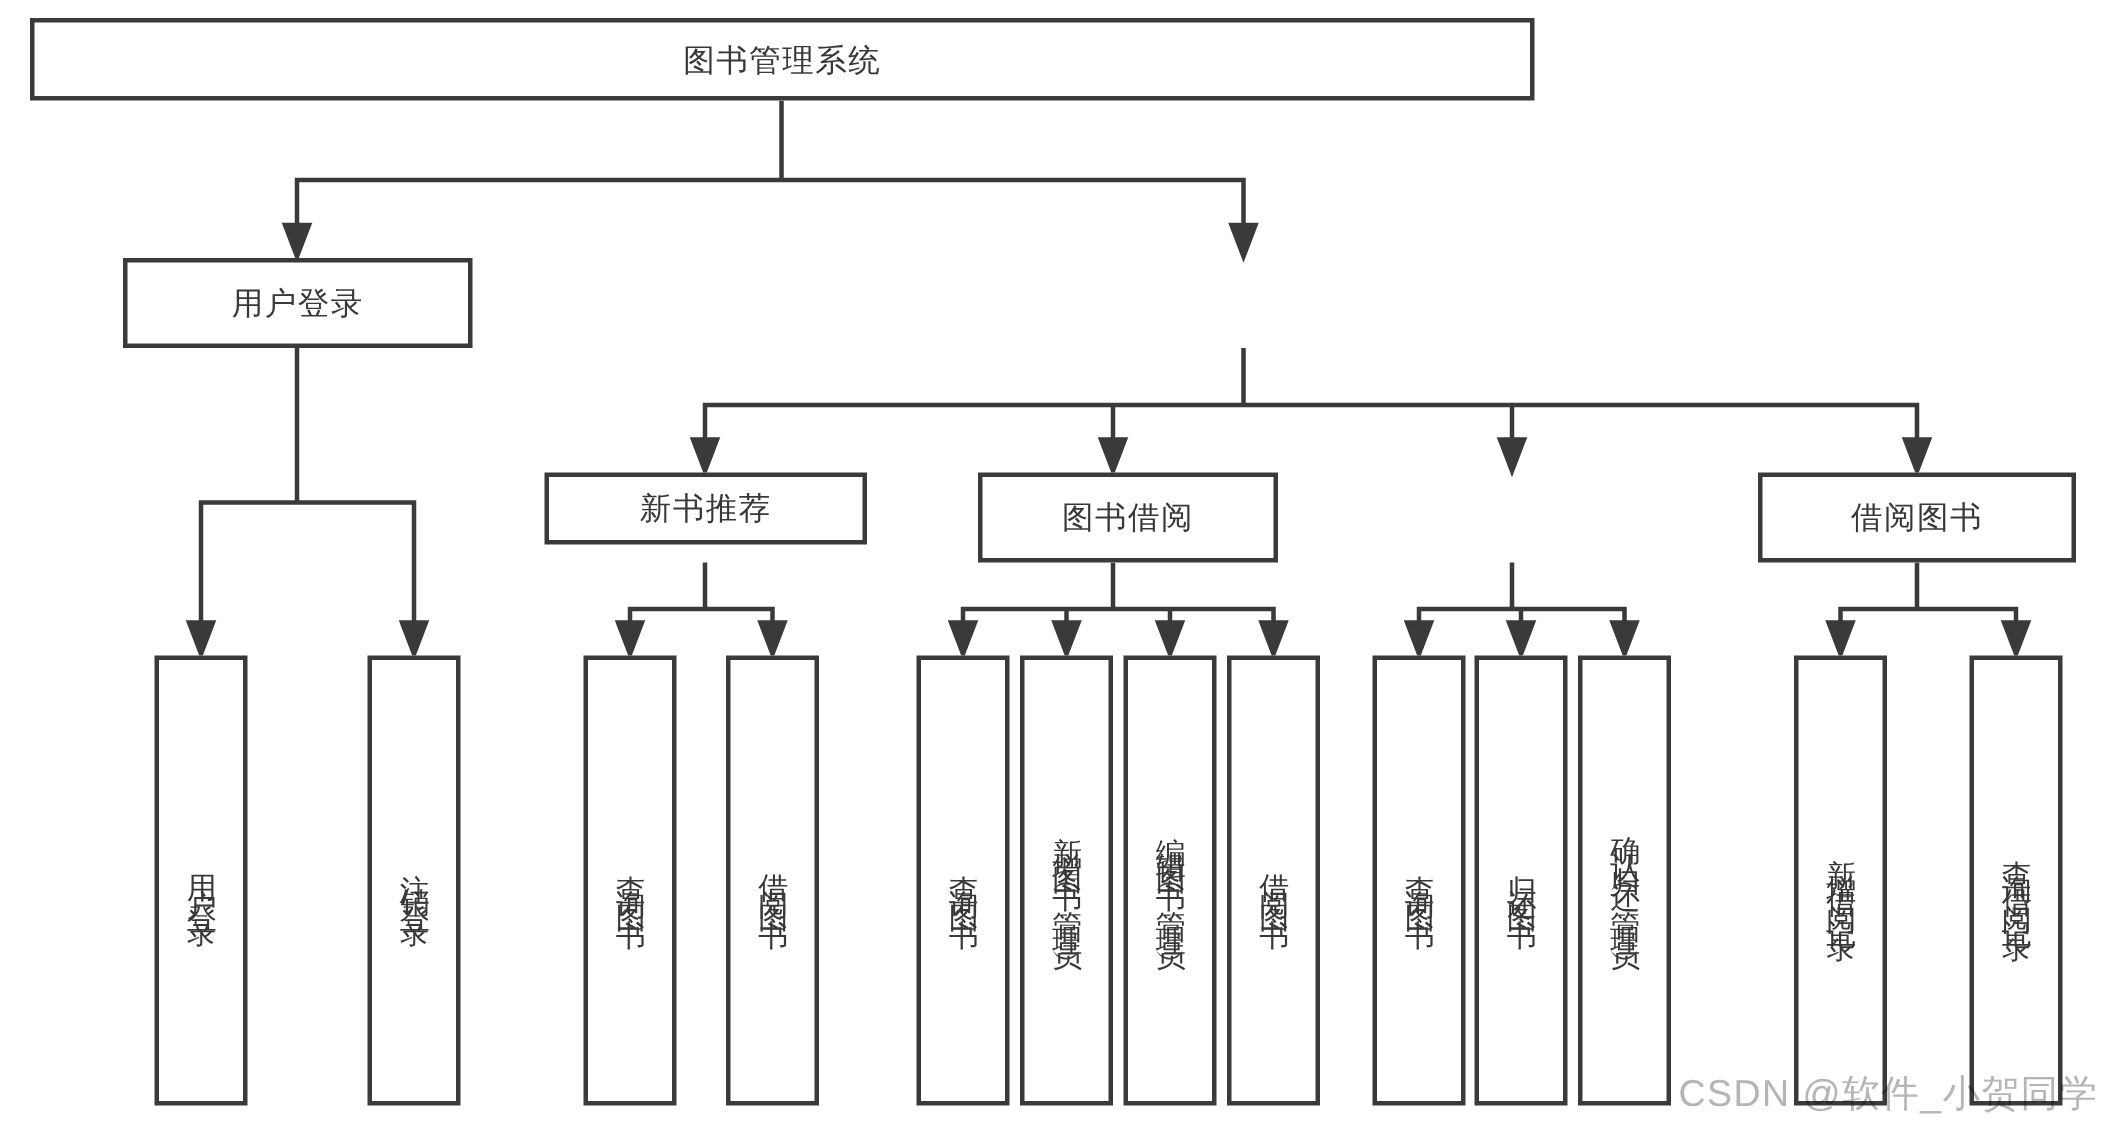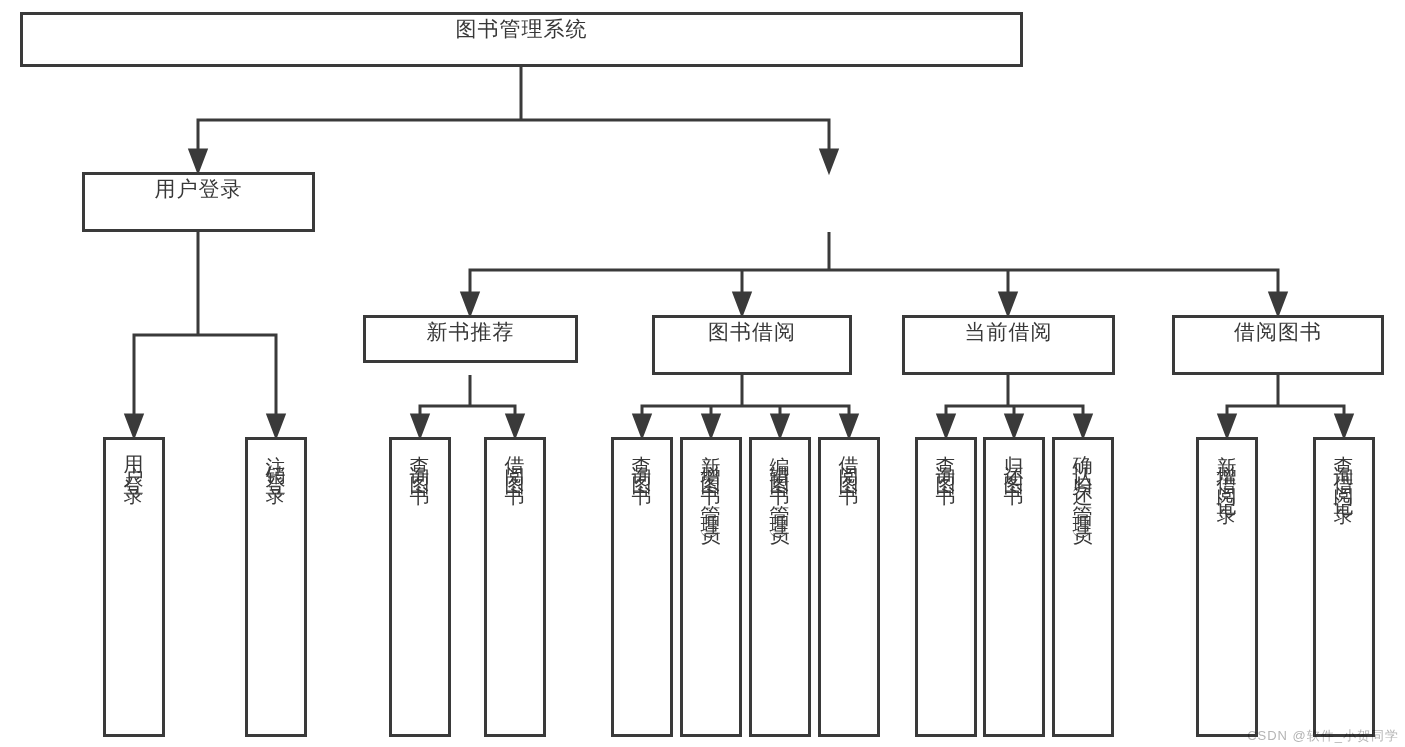--- a/index.html
+++ b/index.html
@@ -21,21 +21,21 @@
     width: 1405px;
     height: 747px;
     z-index: 1;
   }
   .box {
     position: absolute;
     box-sizing: border-box;
     background: #ffffff;
     border: 3px solid #3a3a3a;
     display: flex;
-    align-items: flex-start;
+    align-items: center;
     justify-content: center;
     z-index: 2;
   }
   .box .lbl {
     font-size: 21px;
     color: #383838;
     letter-spacing: 1px;
     white-space: nowrap;
   }
   .box.v .lbl {
@@ -43,21 +43,21 @@
     text-orientation: mixed;
     font-size: 20px;
     letter-spacing: 10px;
     line-height: 1;
     white-space: nowrap;
   }
   .watermark {
     position: absolute;
     right: 6px;
     bottom: 2px;
-    font-size: 13px;
+    font-size: 25px;
     color: #b5b5b5;
     letter-spacing: 1px;
     z-index: 5;
     mix-blend-mode: multiply;
     pointer-events: none;
     margin-top: 28px;
   }
 </style>
 </head>
 <body>
@@ -123,23 +123,20 @@
   <div class="box" style="left:82px;top:172px;width:233px;height:60px">
     <span class="lbl">用户登录</span>
   </div>
 
   <div class="box" style="left:363px;top:315px;width:215px;height:48px">
     <span class="lbl">新书推荐</span>
   </div>
   <div class="box" style="left:652px;top:315px;width:200px;height:60px">
     <span class="lbl">图书借阅</span>
   </div>
-  <div class="box" style="left:902px;top:315px;width:213px;height:60px">
-    <span class="lbl">当前借阅</span>
-  </div>
   <div class="box" style="left:1172px;top:315px;width:212px;height:60px">
     <span class="lbl">借阅图书</span>
   </div>
 
   <div class="box v" style="left:103px;top:437px;width:62px;height:300px">
     <span class="lbl">用户登录</span>
   </div>
   <div class="box v" style="left:245px;top:437px;width:62px;height:300px">
     <span class="lbl">注销登录</span>
   </div>

